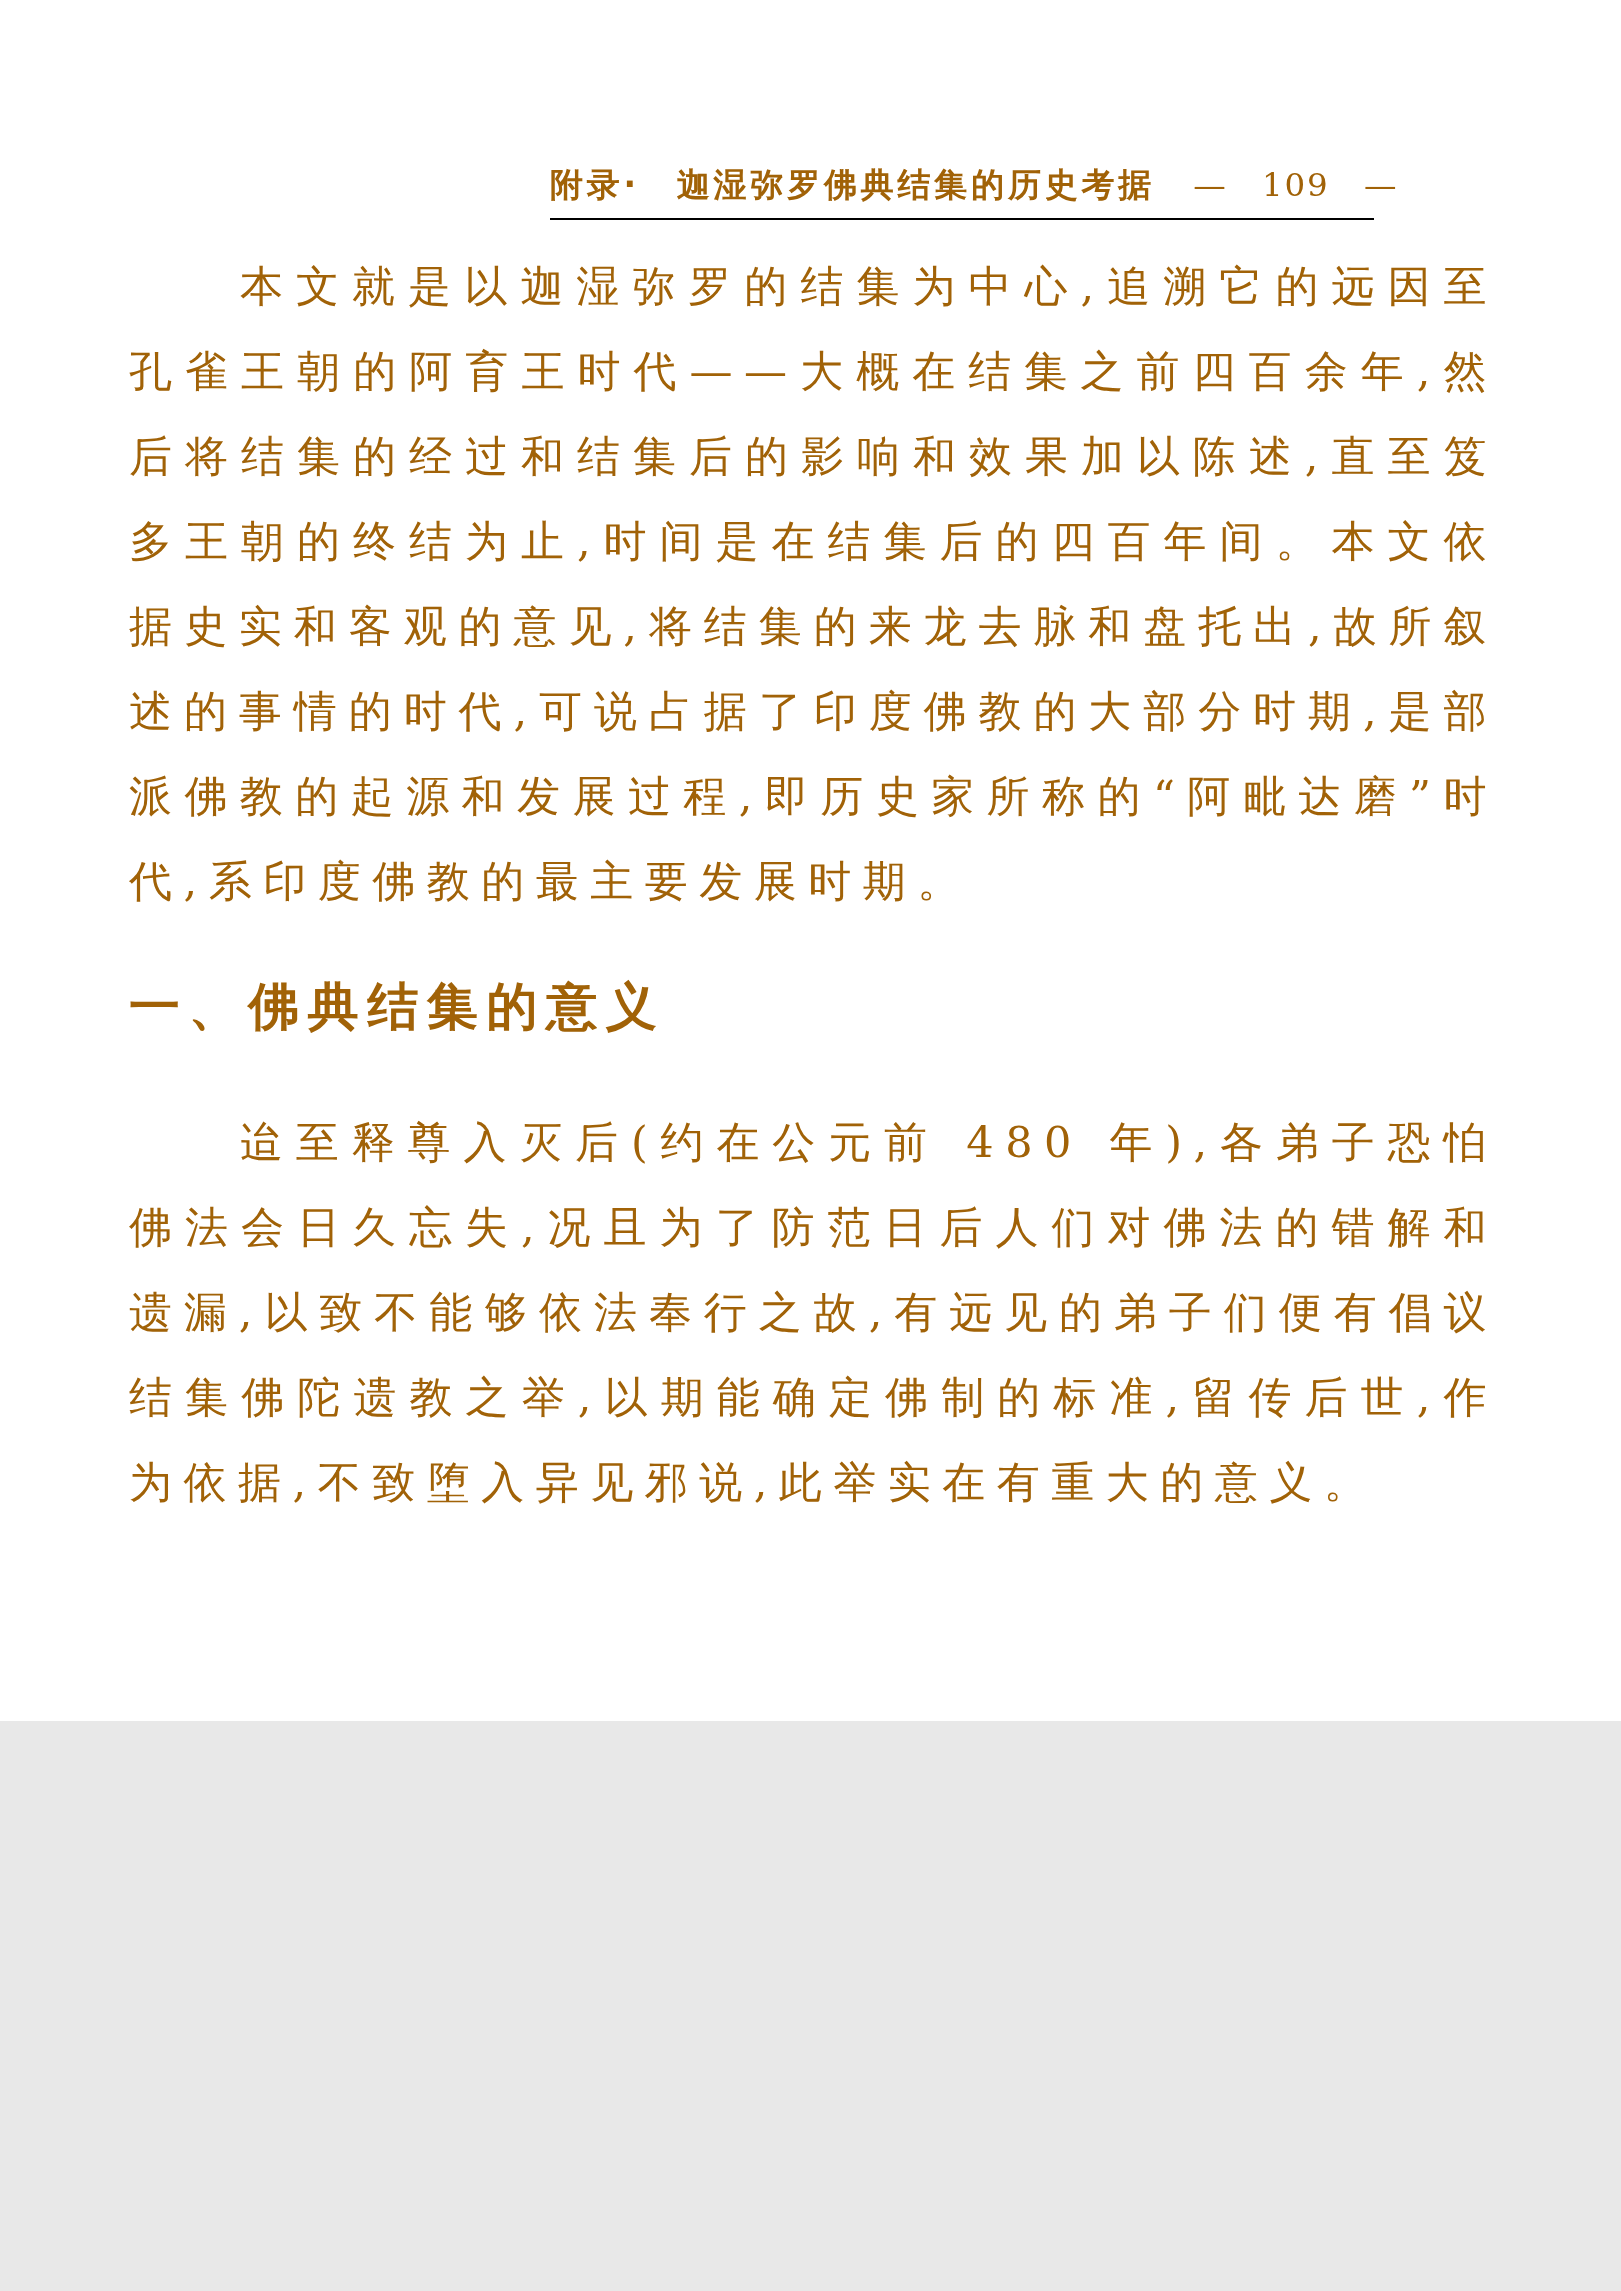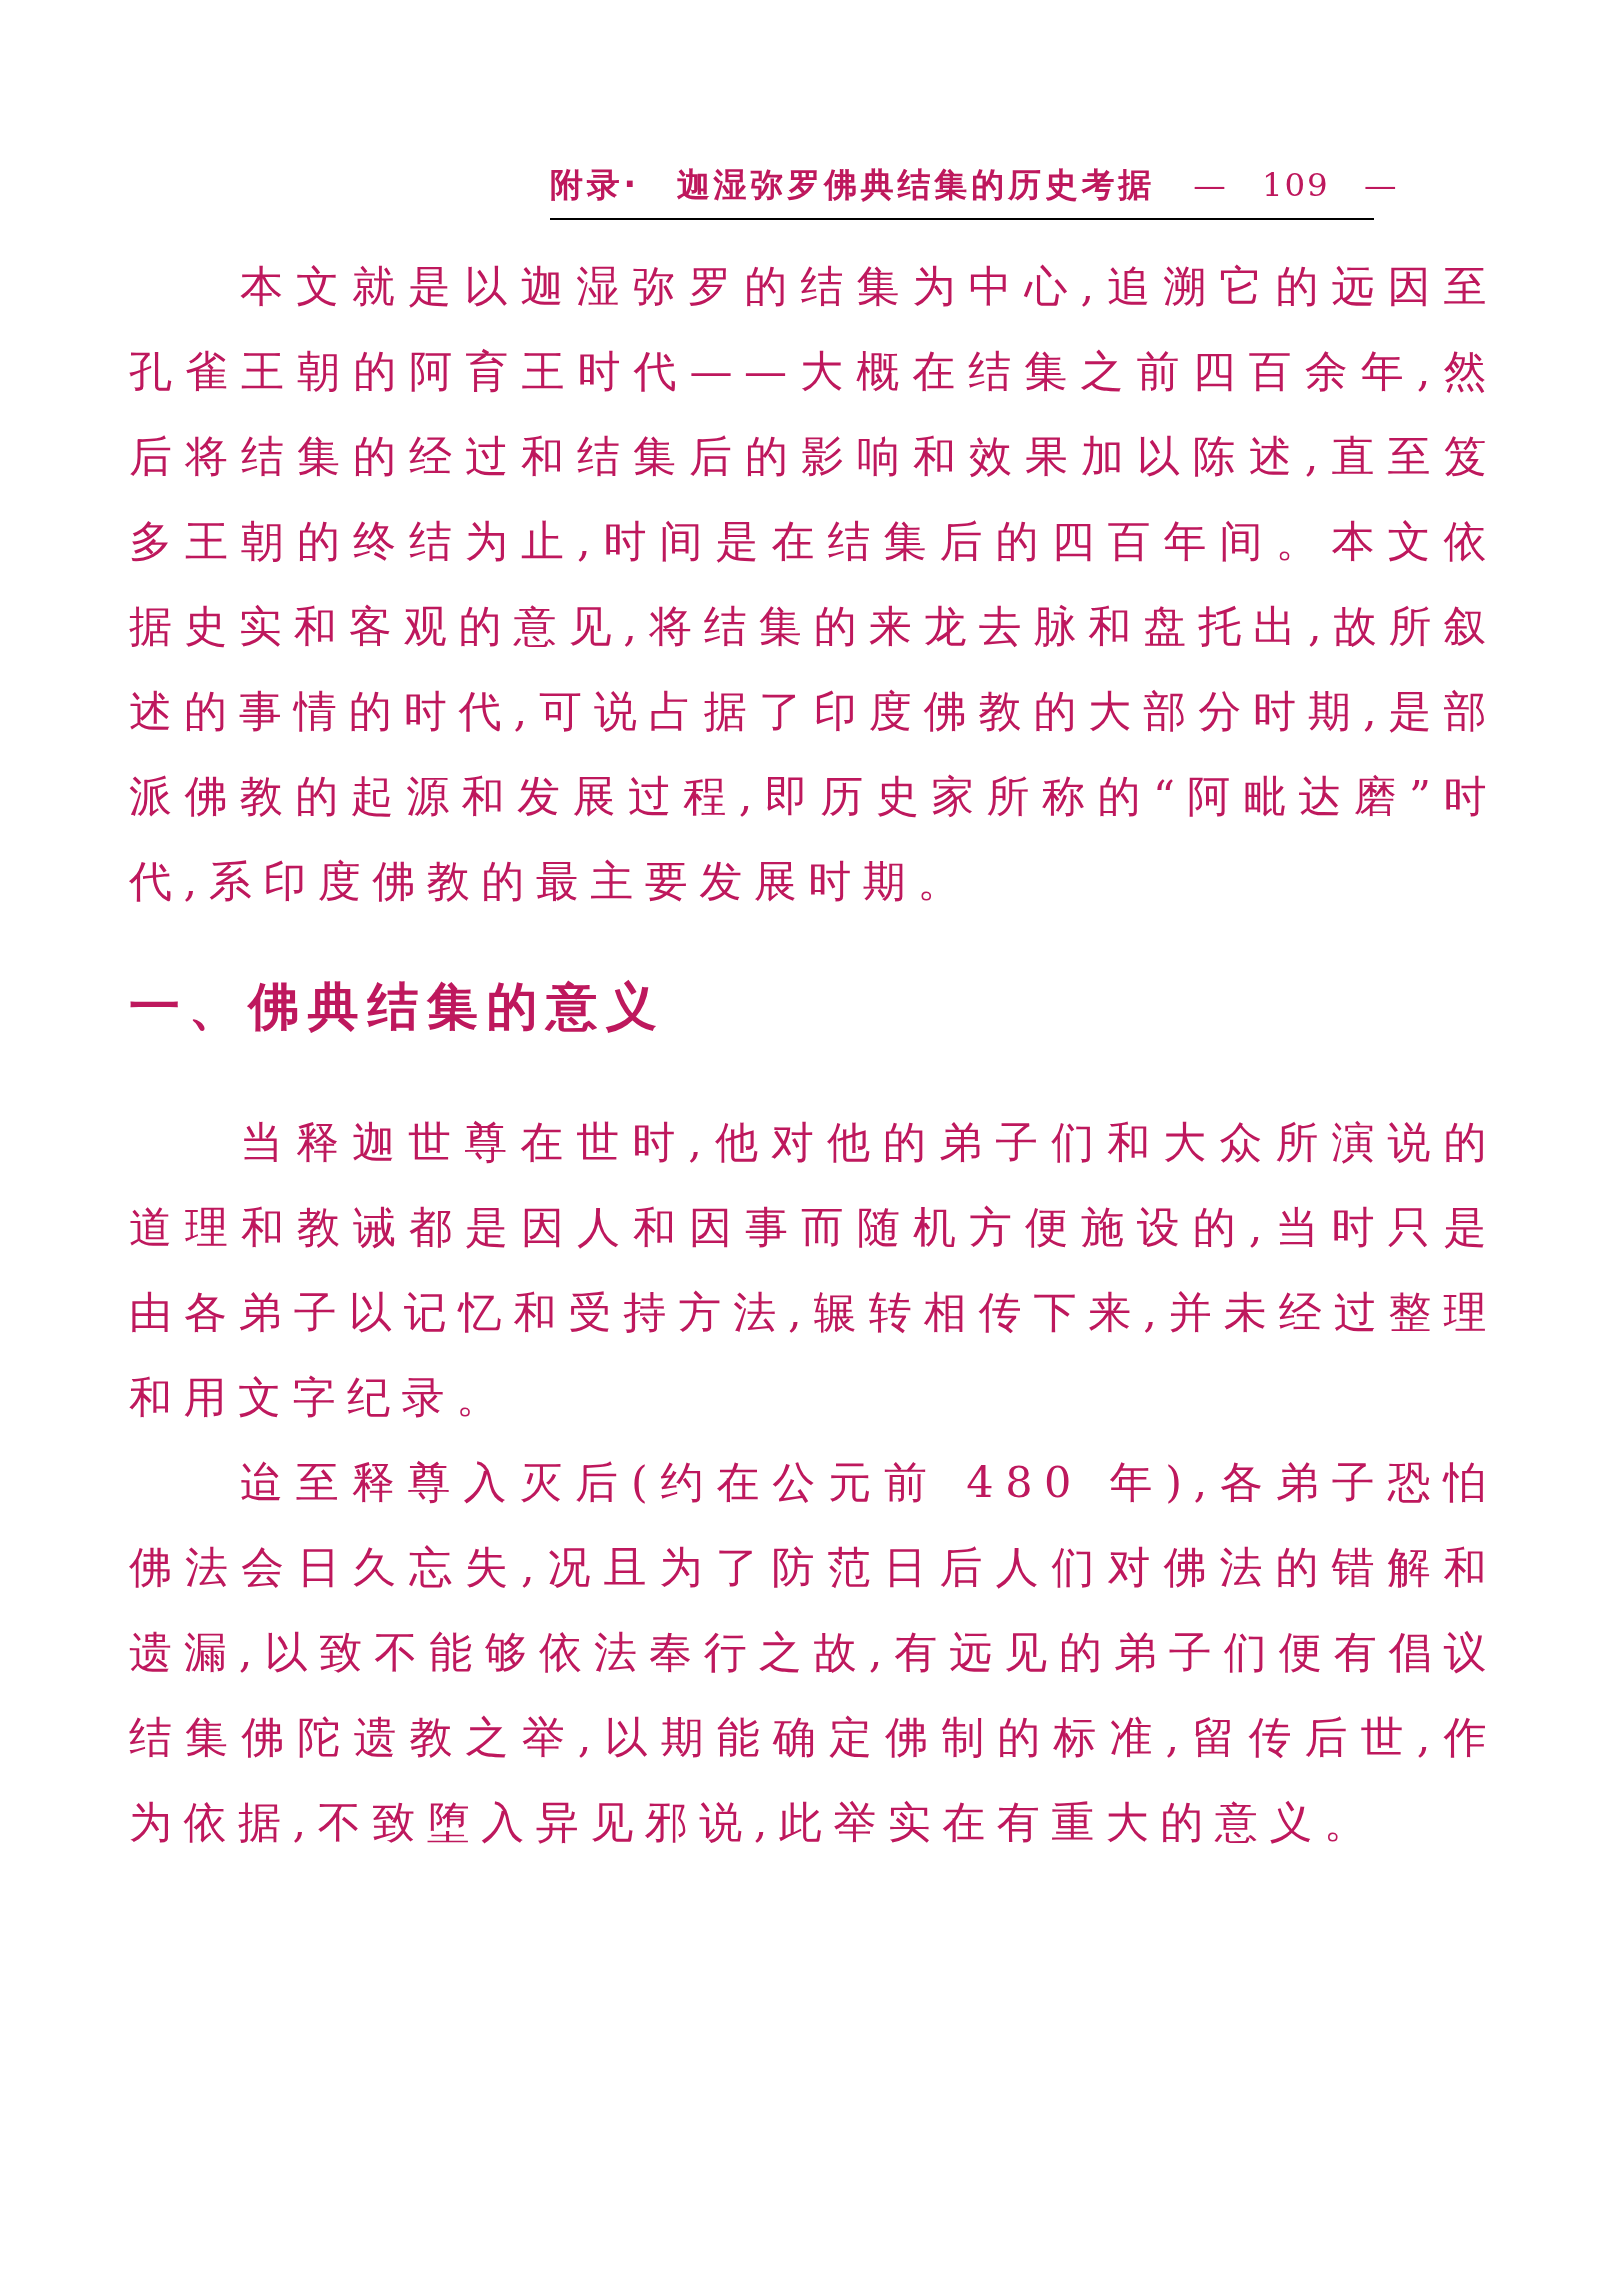--- a/index.html
+++ b/index.html
@@ -3,24 +3,24 @@
 <meta charset="utf-8">
 <style>
   html, body {
     margin: 0;
     padding: 0;
     background: #e8e8e8;
   }
   .page {
     position: relative;
     width: 1621px;
-    height: 2291px;
+    height: 1721px;
     margin: 0 auto;
     background: #ffffff;
-    color: #be185d;
+    color: #a16207;
     font-family: "DejaVu Serif", "Liberation Serif", serif;
     overflow: hidden;
     box-sizing: border-box;
   }
   
   .running-head {
     position: absolute;
     top: 163px;
     left: 550px;
     width: 824px;
@@ -79,18 +79,17 @@
 <div class="page">
 
   <header class="running-head">
     <span class="head-title">附录·　迦湿弥罗佛典结集的历史考据</span>
     <span class="head-pageno">—　109　—</span>
   </header>
 
   <main class="text-block">
     <p>本文就是以迦湿弥罗的结集为中心,追溯它的远因至孔雀王朝的阿育王时代——大概在结集之前四百余年,然后将结集的经过和结集后的影响和效果加以陈述,直至笈多王朝的终结为止,时间是在结集后的四百年间。本文依据史实和客观的意见,将结集的来龙去脉和盘托出,故所叙述的事情的时代,可说占据了印度佛教的大部分时期,是部派佛教的起源和发展过程,即历史家所称的“阿毗达磨”时代,系印度佛教的最主要发展时期。</p>
     <h2>一、佛典结集的意义</h2>
-    <p>当释迦世尊在世时,他对他的弟子们和大众所演说的道理和教诫都是因人和因事而随机方便施设的,当时只是由各弟子以记忆和受持方法,辗转相传下来,并未经过整理和用文字纪录。</p>
     <p>迨至释尊入灭后(约在公元前 480 年),各弟子恐怕佛法会日久忘失,况且为了防范日后人们对佛法的错解和遗漏,以致不能够依法奉行之故,有远见的弟子们便有倡议结集佛陀遗教之举,以期能确定佛制的标准,留传后世,作为依据,不致堕入异见邪说,此举实在有重大的意义。</p>
   </main>
 
 </div>
 
 
 </body></html>

